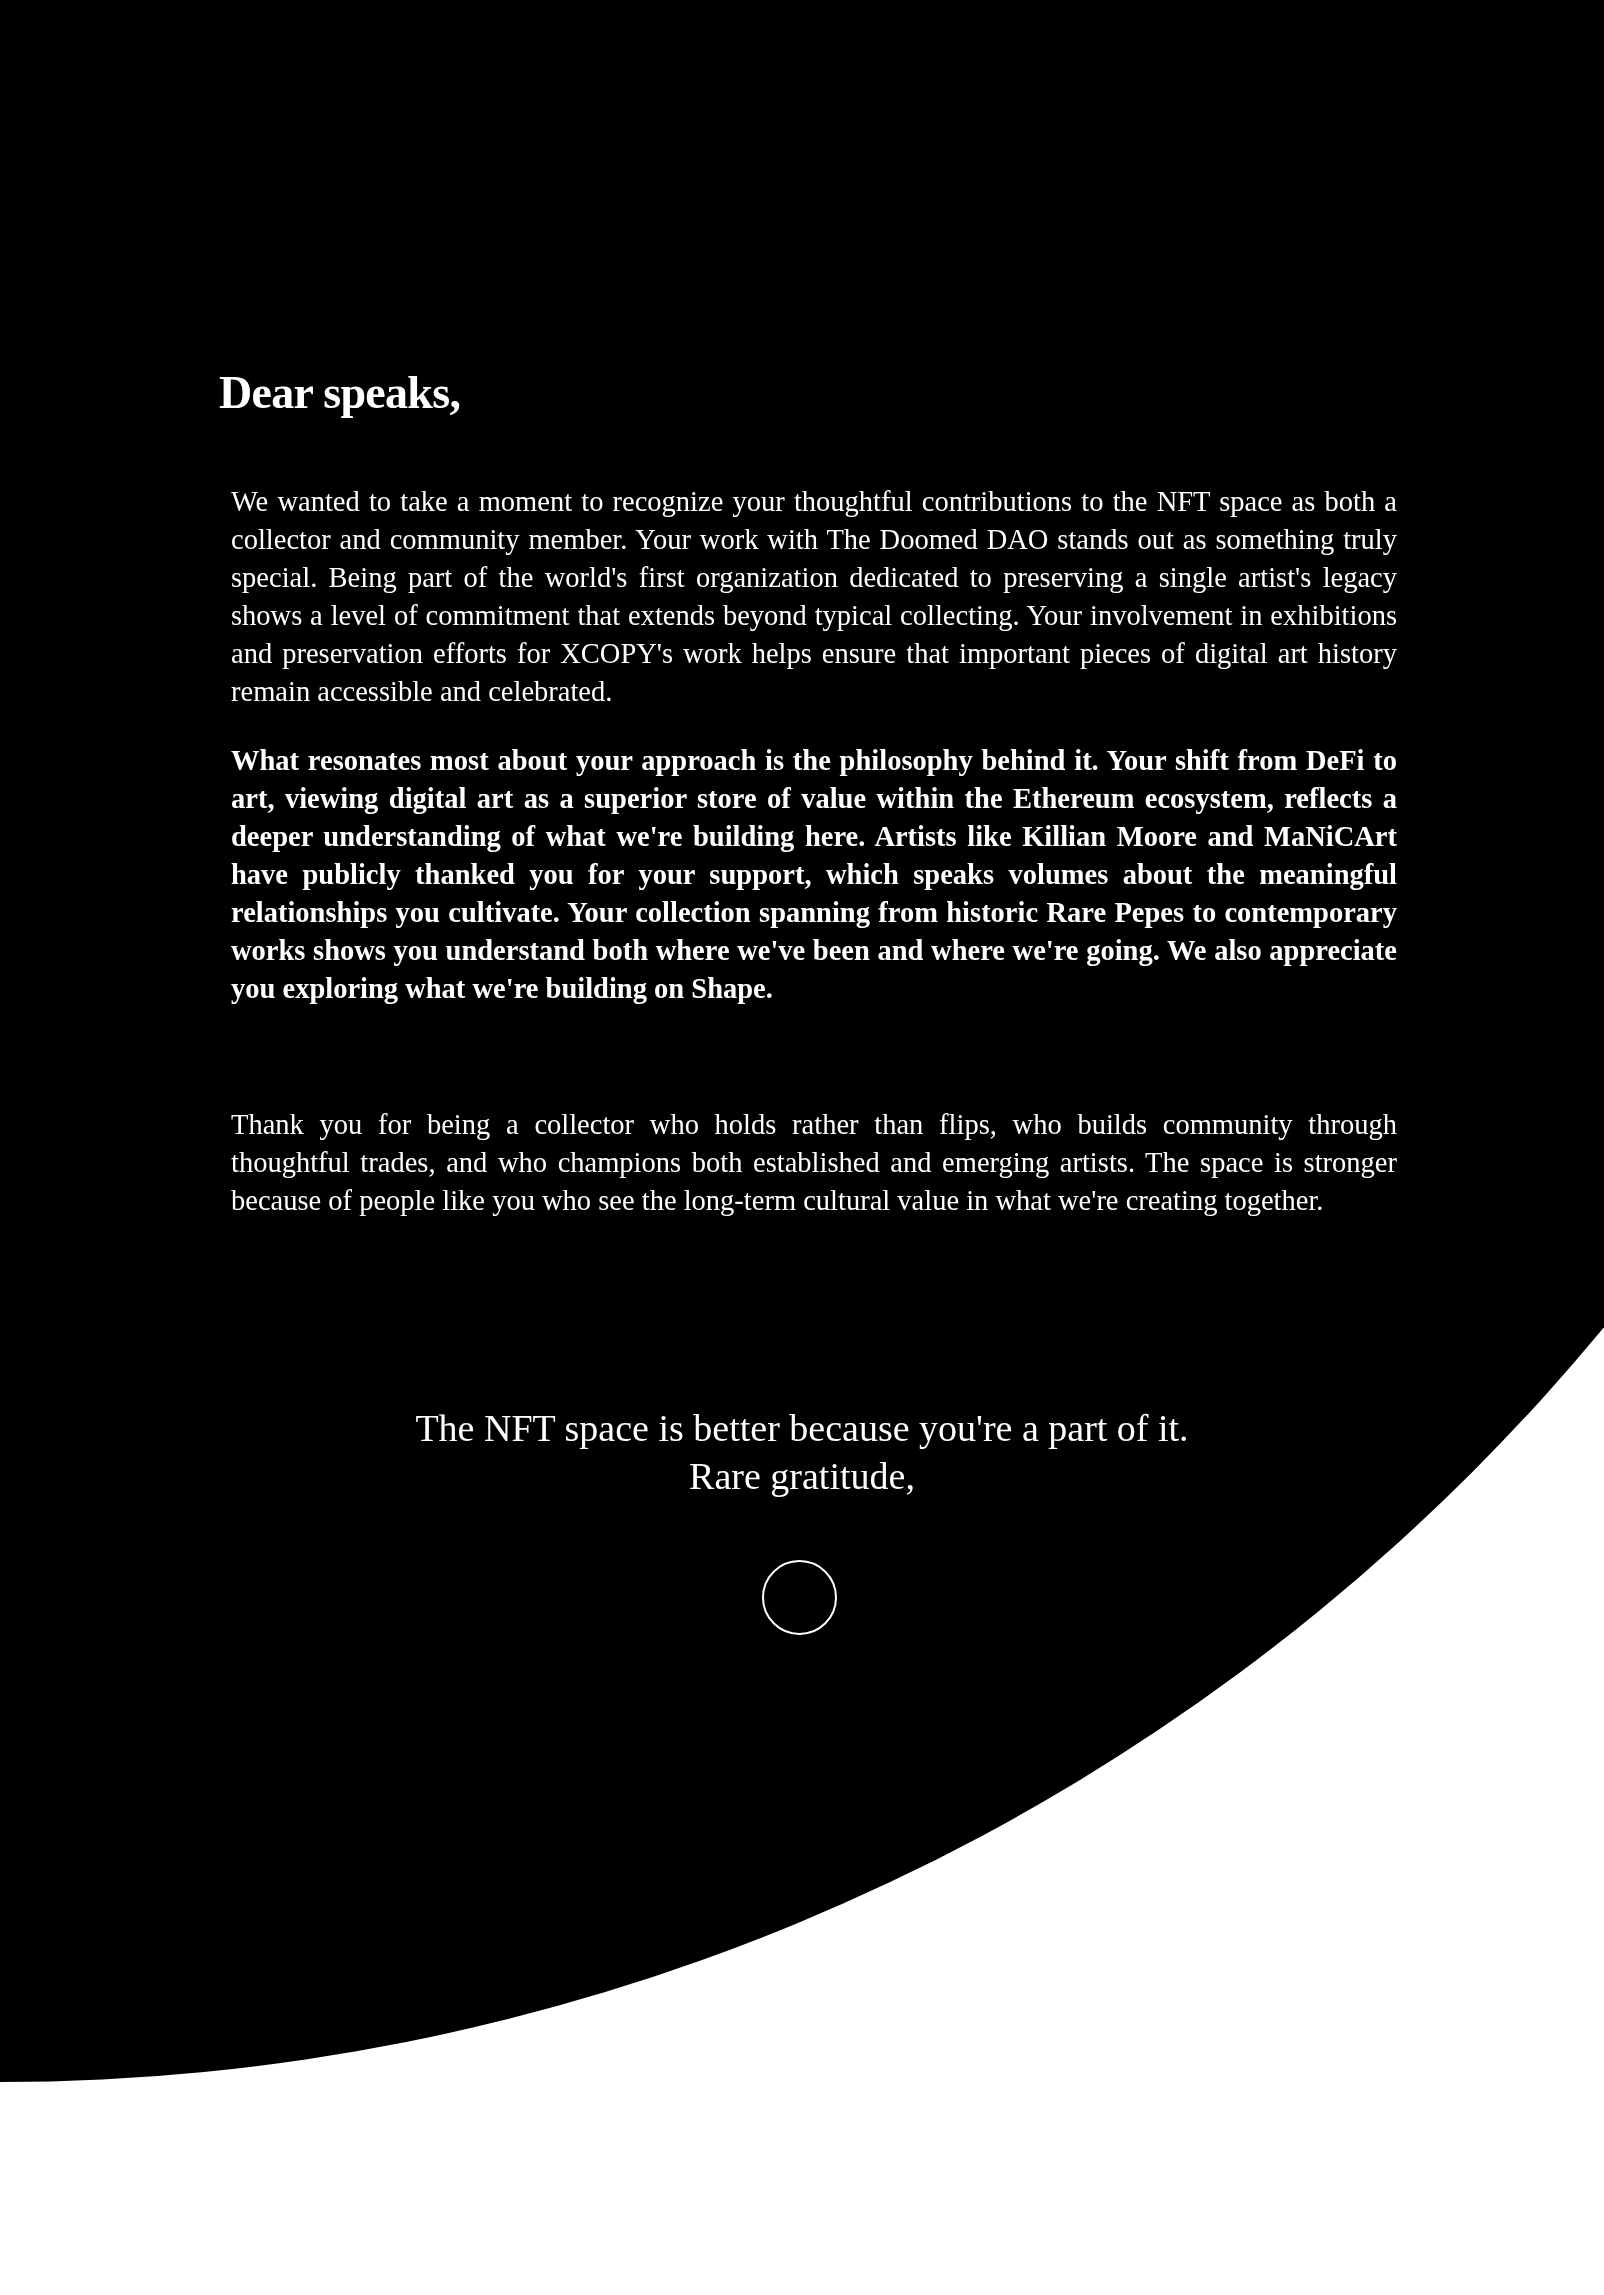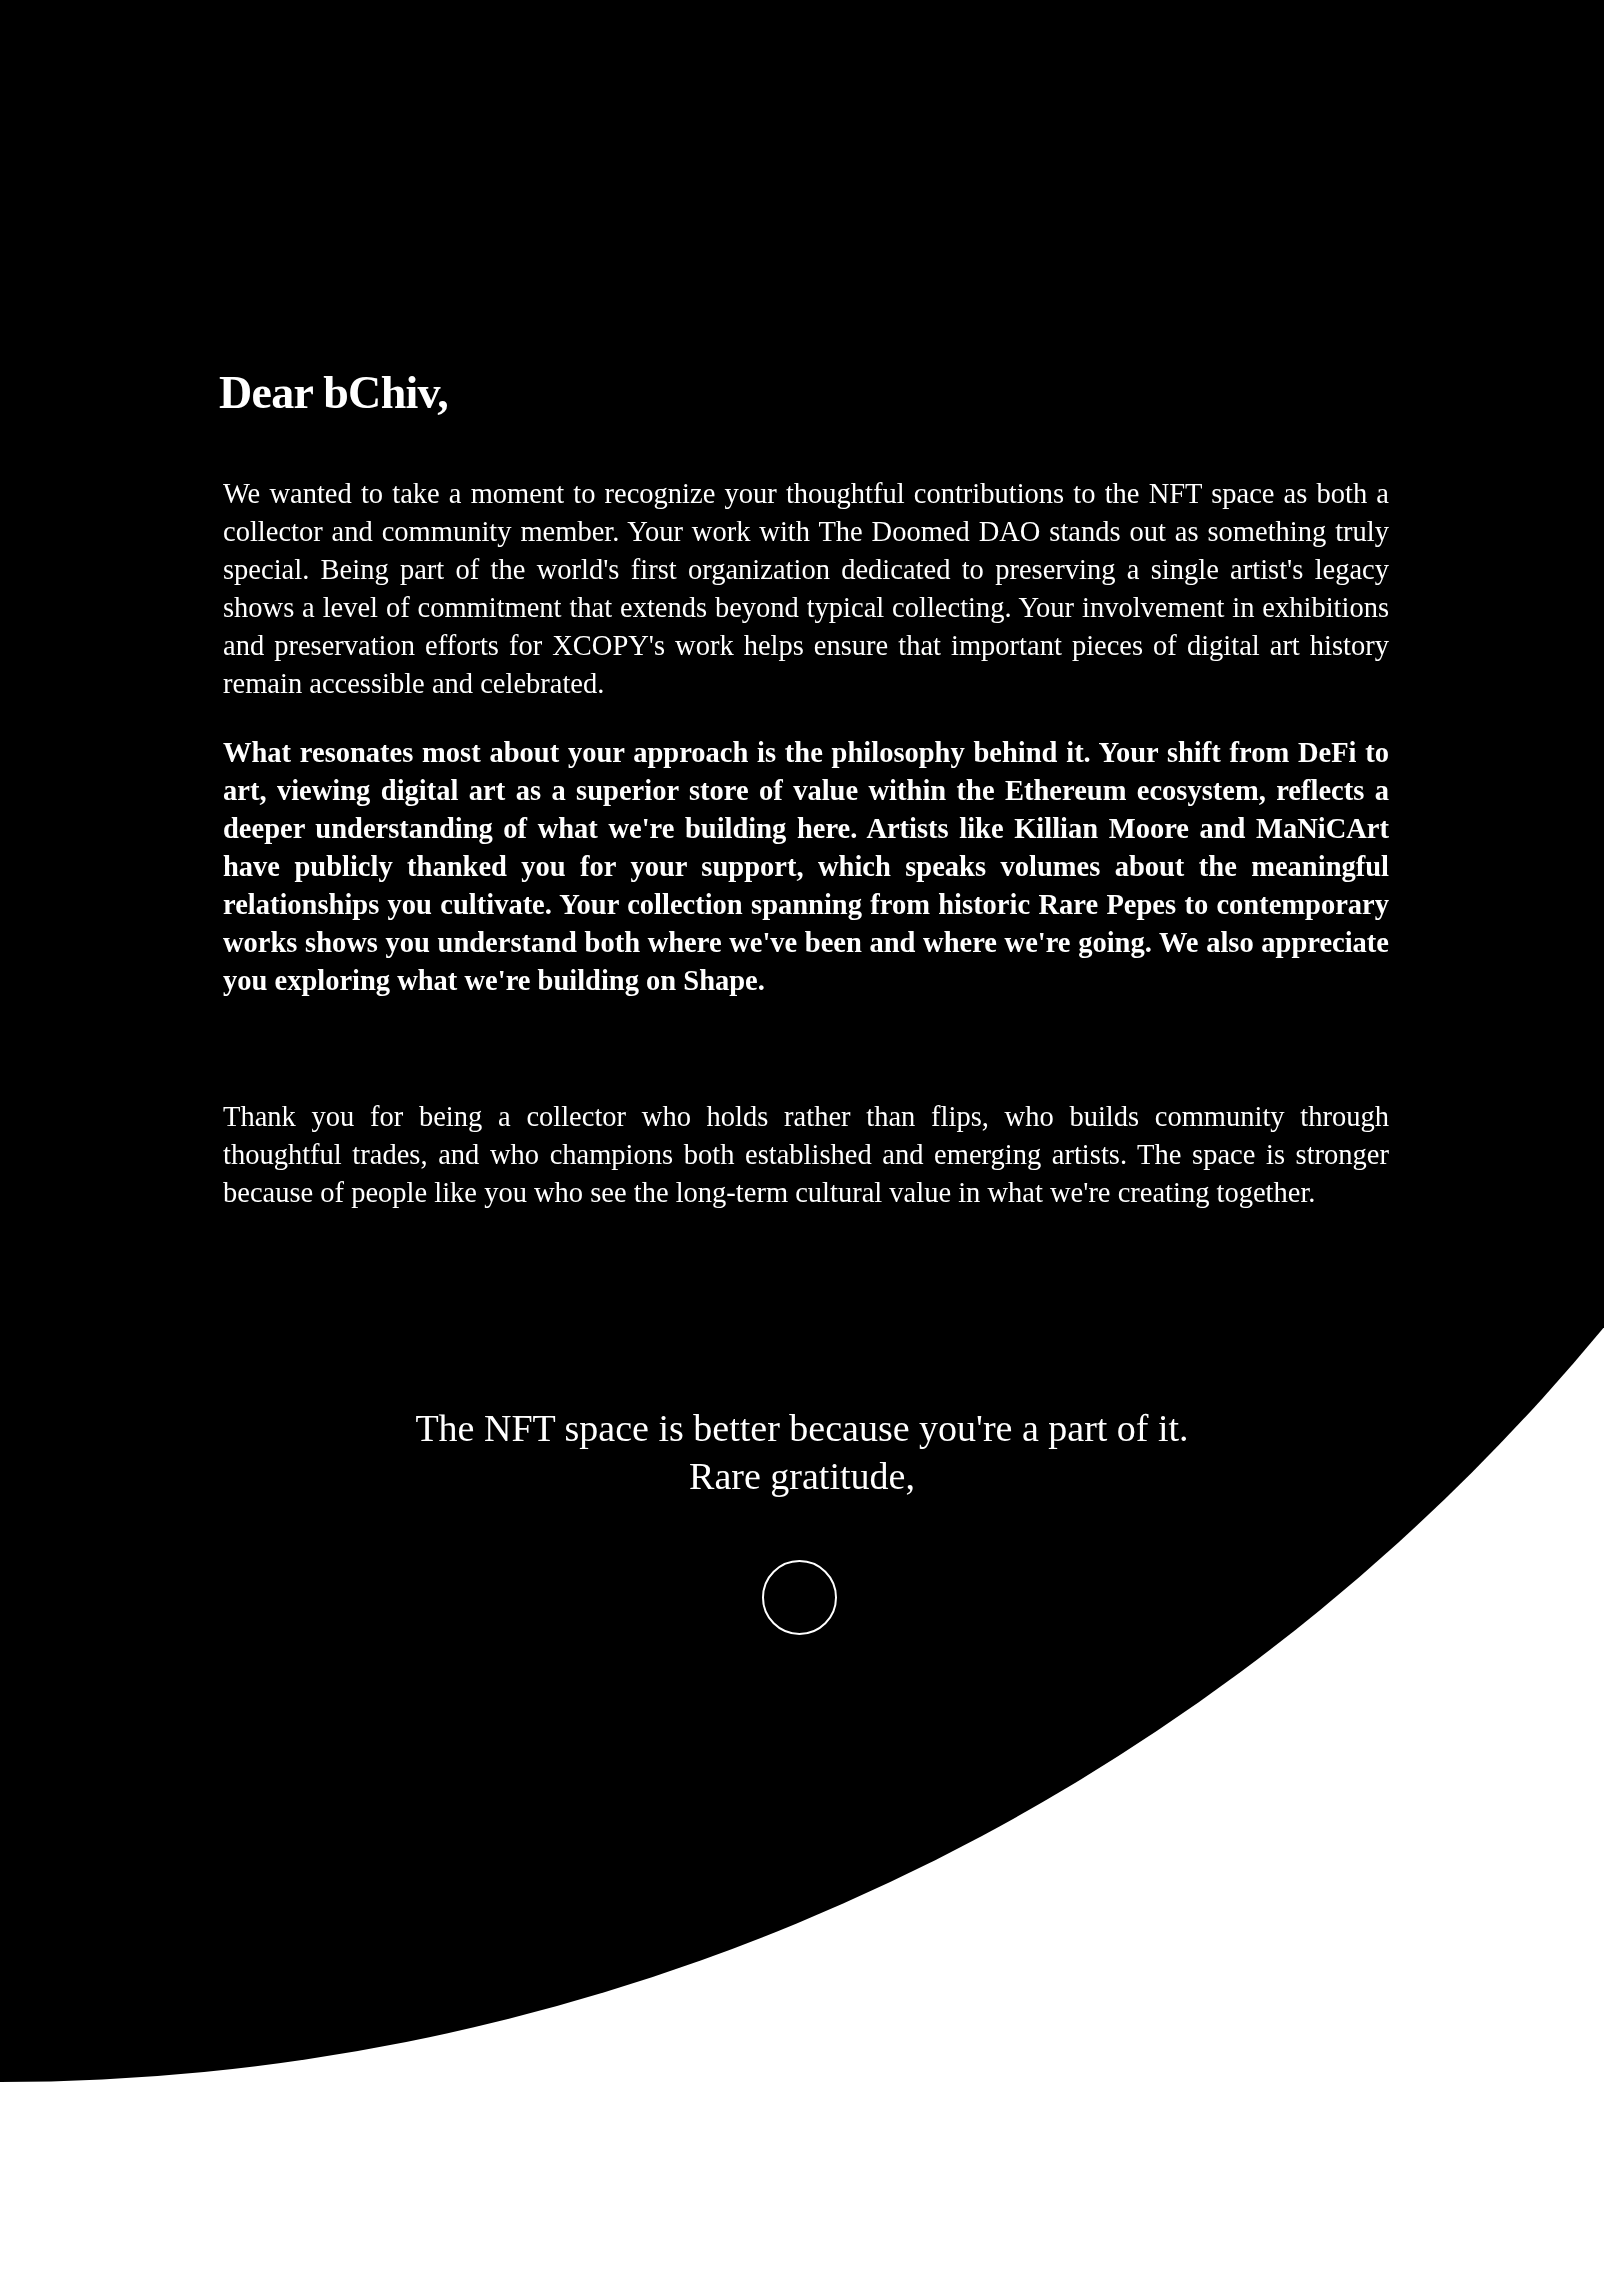--- a/index.html
+++ b/index.html
@@ -38,21 +38,21 @@
       font-size: 46px;
       font-weight: bold;
       letter-spacing: -0.7px;
       line-height: 1;
       white-space: nowrap;
     }
     .body-para {
       position: absolute;
       left: 0;
       width: 1166px;
-      margin: 4px;
+      margin: 12px;
       font-size: 28.5px;
       line-height: 38px;
       text-align: justify;
       text-align-last: left;
     }
     .p1 { top: 471px; }
     .p2 { top: 730px; font-weight: bold; }
     .p3 { top: 1094px; }
     .closing {
       position: absolute;
@@ -76,21 +76,21 @@
       border-radius: 50%;
       box-sizing: border-box;
     }
   </style>
 </head>
 <body>
 
 <div class="bg-disc"></div>
 
 <main class="letter">
-  <h1 class="salutation">Dear bChiv,</h1>
+  <h1 class="salutation">Dear speaks,</h1>
 
   <p class="body-para p1">We wanted to take a moment to recognize your thoughtful contributions to the NFT space as both a collector and community member. Your work with The Doomed DAO stands out as something truly special. Being part of the world's first organization dedicated to preserving a single artist's legacy shows a level of commitment that extends beyond typical collecting. Your involvement in exhibitions and preservation efforts for XCOPY's work helps ensure that important pieces of digital art history remain accessible and celebrated.</p>
 
   <p class="body-para p2">What resonates most about your approach is the philosophy behind it. Your shift from DeFi to art, viewing digital art as a superior store of value within the Ethereum ecosystem, reflects a deeper understanding of what we're building here. Artists like Killian Moore and MaNiCArt have publicly thanked you for your support, which speaks volumes about the meaningful relationships you cultivate. Your collection spanning from historic Rare Pepes to contemporary works shows you understand both where we've been and where we're going. We also appreciate you exploring what we're building on Shape.</p>
 
   <p class="body-para p3">Thank you for being a collector who holds rather than flips, who builds community through thoughtful trades, and who champions both established and emerging artists. The space is stronger because of people like you who see the long-term cultural value in what we're creating together.</p>
 
   <p class="closing tagline">The NFT space is better because you're a part of it.</p>
 
   <p class="closing signoff">Rare gratitude,</p>

